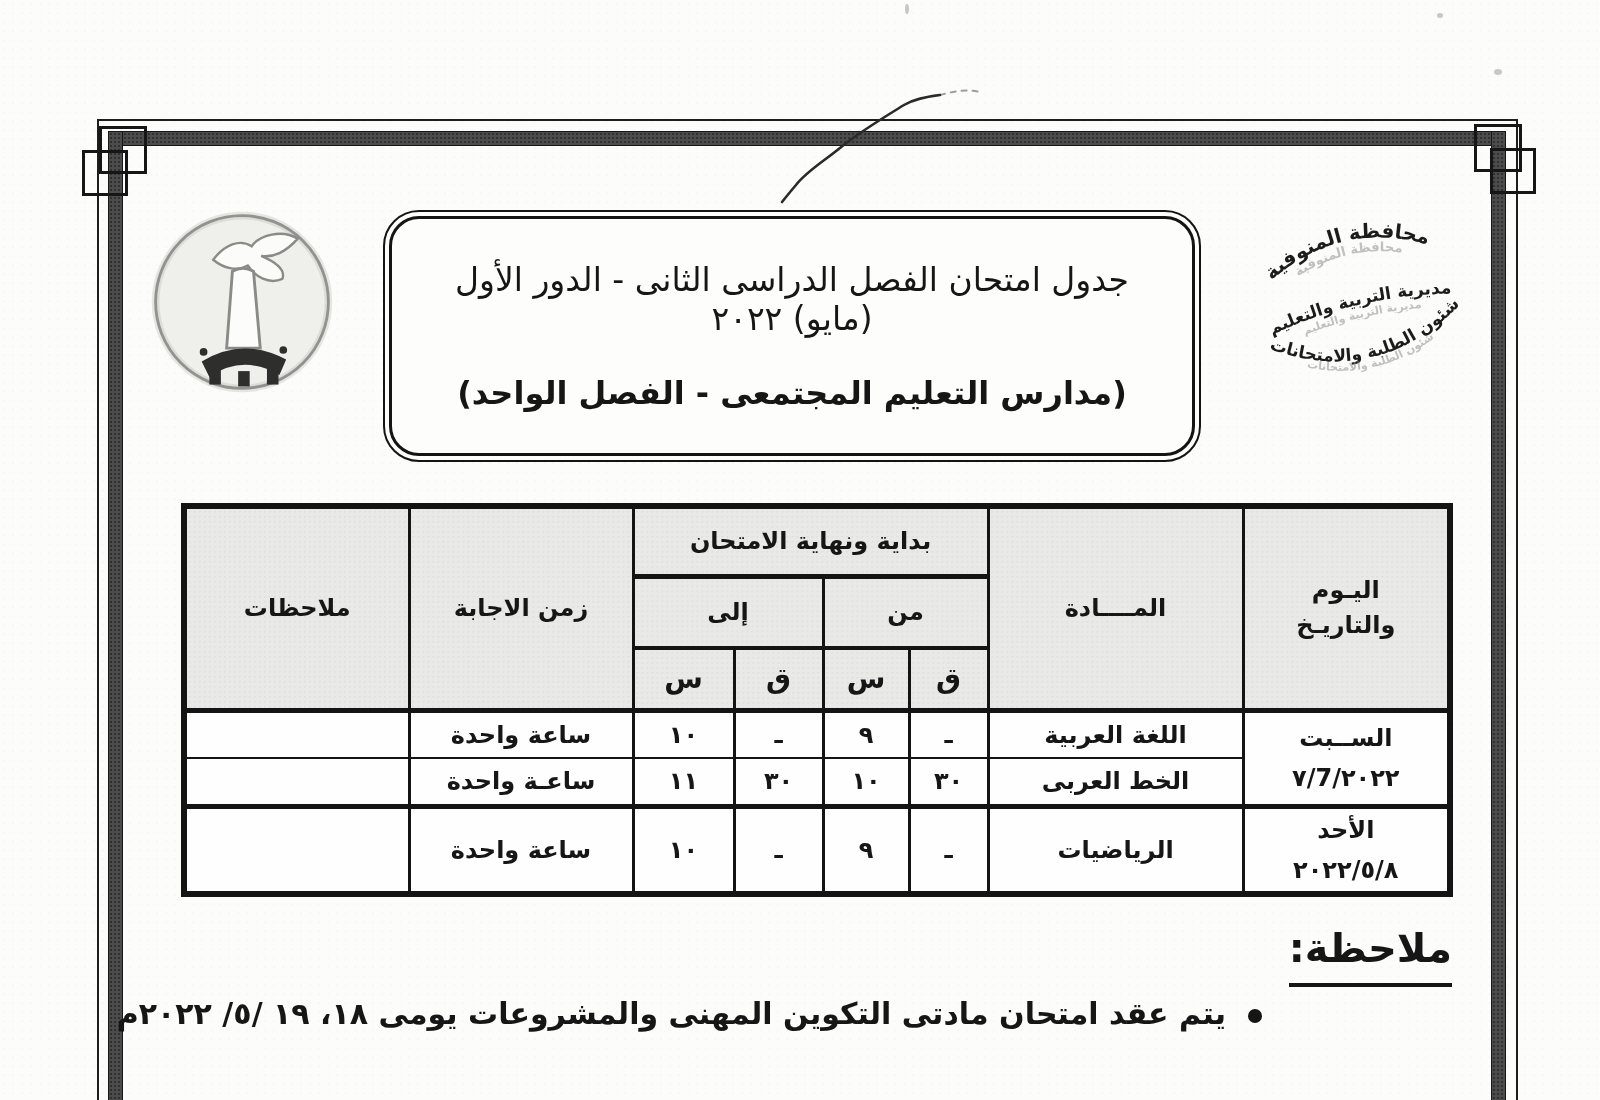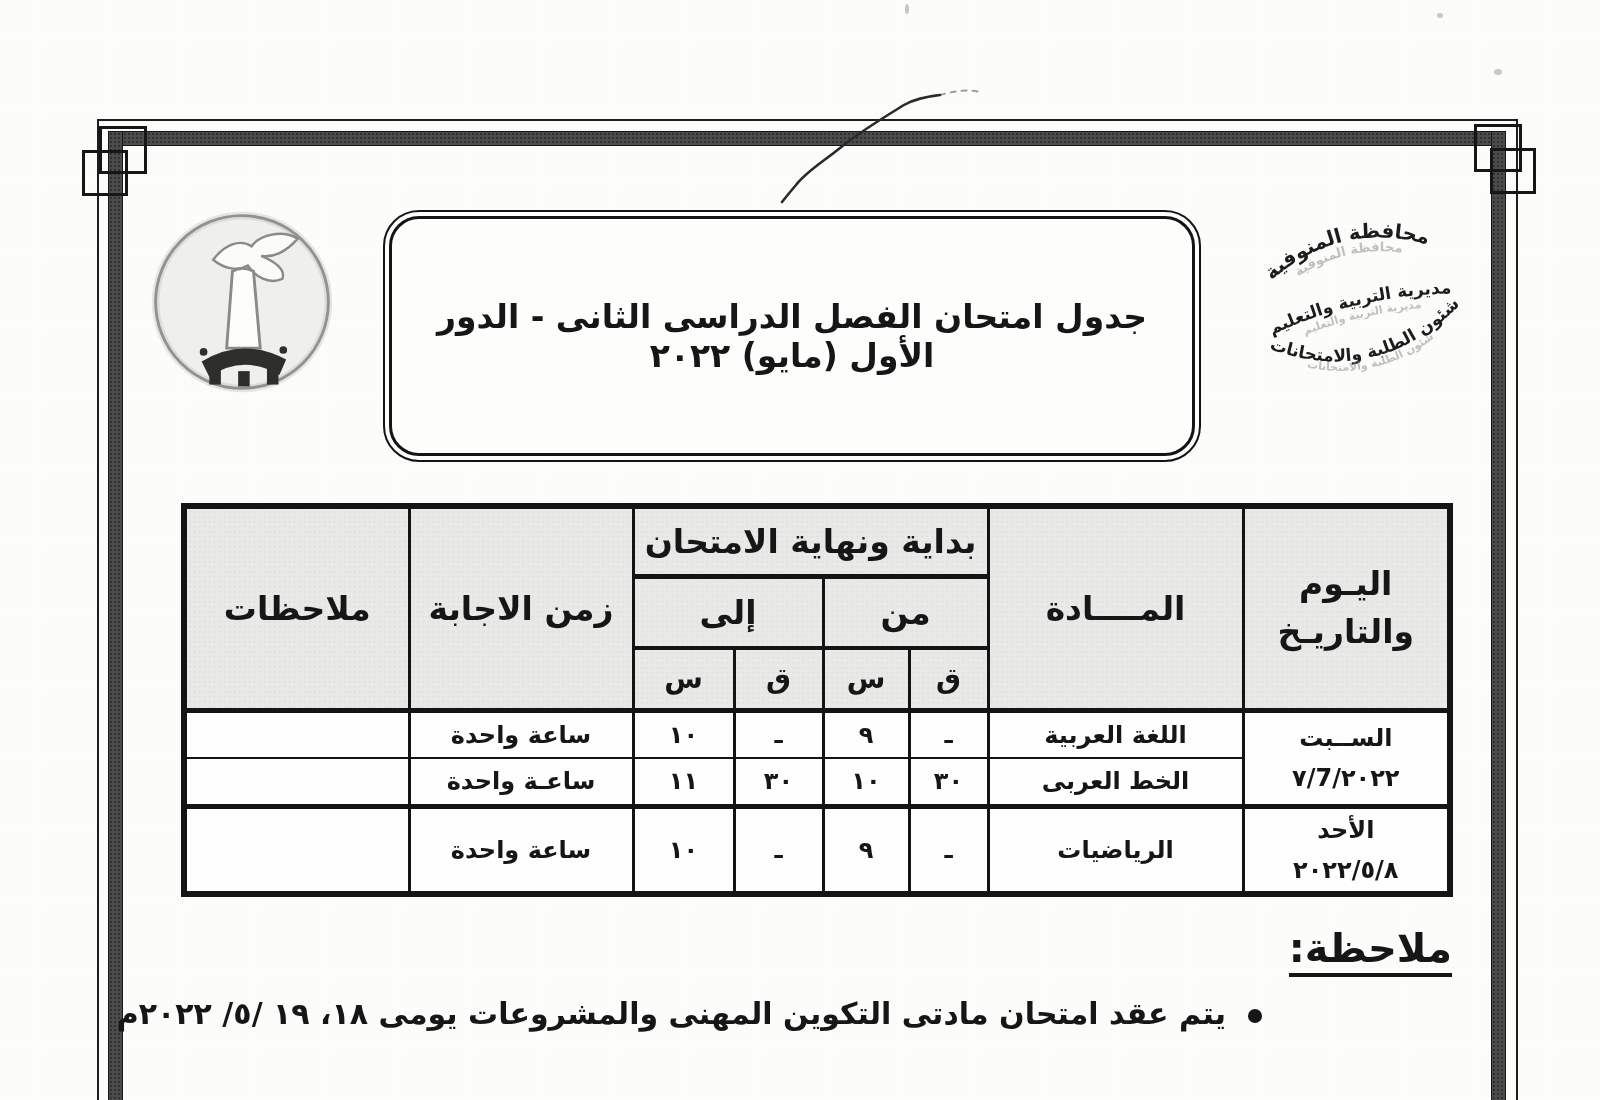--- a/index.html
+++ b/index.html
@@ -44,57 +44,57 @@
     position:absolute; left:383px; top:210px; width:818px; height:252px;
     border:2px solid #141414; border-radius:36px; padding:4px; box-sizing:border-box;
     background:#fdfdfc;
   }
   .title-box-inner {
     width:100%; height:100%; box-sizing:border-box;
     border:3px solid #141414; border-radius:30px;
     display:flex; flex-direction:column; justify-content:space-evenly;
     direction:rtl; text-align:center; padding:6px 18px;
   }
-  .title-l1 { font-size:33px; font-weight:bold; }
+  .title-l1 { font-size:33px; font-weight:normal; }
   .title-l2 { font-size:32px; font-weight:bold; }
   .title-l3 { font-size:32px; font-weight:bold; }
 
   
   .pen-line { position:absolute; left:740px; top:58px; width:250px; height:165px; }
 
   
   table.schedule {
     position:absolute; left:181px; top:503px; width:1266px;
     border-collapse:collapse; table-layout:fixed; direction:rtl;
     font-weight:bold;
   }
   .schedule th, .schedule td {
     border:2px solid #141414; border-left-width:3px; border-right-width:3px;
     text-align:center; vertical-align:middle; padding:0;
   }
   table.schedule { border:6px solid #141414; }
   .schedule th { background:#e9e9e7;
     background-image:radial-gradient(circle, rgba(0,0,0,.04) 1px, transparent 1px);
     background-size:5px 5px;
-    font-size:33px; }
+    font-size:24px; }
   .schedule td { background:#fefefe; font-size:24px; }
   tr.head-r2 th { border-top-width:5px;margin-left:28px; }
   tr.head-r3 th { border-top-width:4px; font-size:28px; }
   tr.body-r1 td { border-top-width:5px; }
   tr.body-r3 td { border-top-width:5px; }
   .day-head span { display:block; line-height:1.45; }
   .day-cell span { display:block; }
   .day-cell .day-name { margin-bottom:12px;text-align:center; }
   .num-cell { font-size:28px;margin-left:48px; }
 
   
   .foot-heading {
     position:absolute; right:148px; top:925px;
     font-size:40px; font-weight:bold; direction:rtl;
-    border-bottom:4px solid #161616; padding-bottom:2px;
+    border-bottom:4px solid #161616; padding-bottom:12px;
   }
   .foot-bullet {
     position:absolute; right:338px; top:996px;
     direction:rtl; font-size:30px; font-weight:bold; white-space:nowrap;
   }
   .foot-bullet .dot {
     display:inline-block; width:14px; height:14px; border-radius:50%;
     background:#161616; vertical-align:middle; margin-left:22px;
   }
 </style>
@@ -153,20 +153,21 @@
   </svg>
 
   <svg class="pen-line" viewBox="0 0 250 165">
     <path d="M200,37 C185,39 174,41 164,47 C138,63 118,75 100,90 C80,106 66,114 56,127 C50,134 46,139 42,144" fill="none" stroke="#2a2a2a" stroke-width="2.6" stroke-linecap="round"></path>
     <path d="M200,37 C214,33 228,31 240,34" fill="none" stroke="#2a2a2a" stroke-width="2" stroke-dasharray="5 6" opacity=".45" stroke-linecap="round"></path>
   </svg>
 
   <div class="title-box-outer">
     <div class="title-box-inner">
       <div class="title-l1">جدول امتحان الفصل الدراسى الثانى - الدور الأول (مايو)  ٢٠٢٢</div>
+      <div class="title-l3">(مدارس التعليم المجتمعى - الفصل الواحد)</div>
     </div>
   </div>
 
   <table class="schedule">
     <colgroup>
       <col style="width:207px">
         <col style="width:255px">
       <col style="width:79px">
         <col style="width:86px">
       <col style="width:89px">

